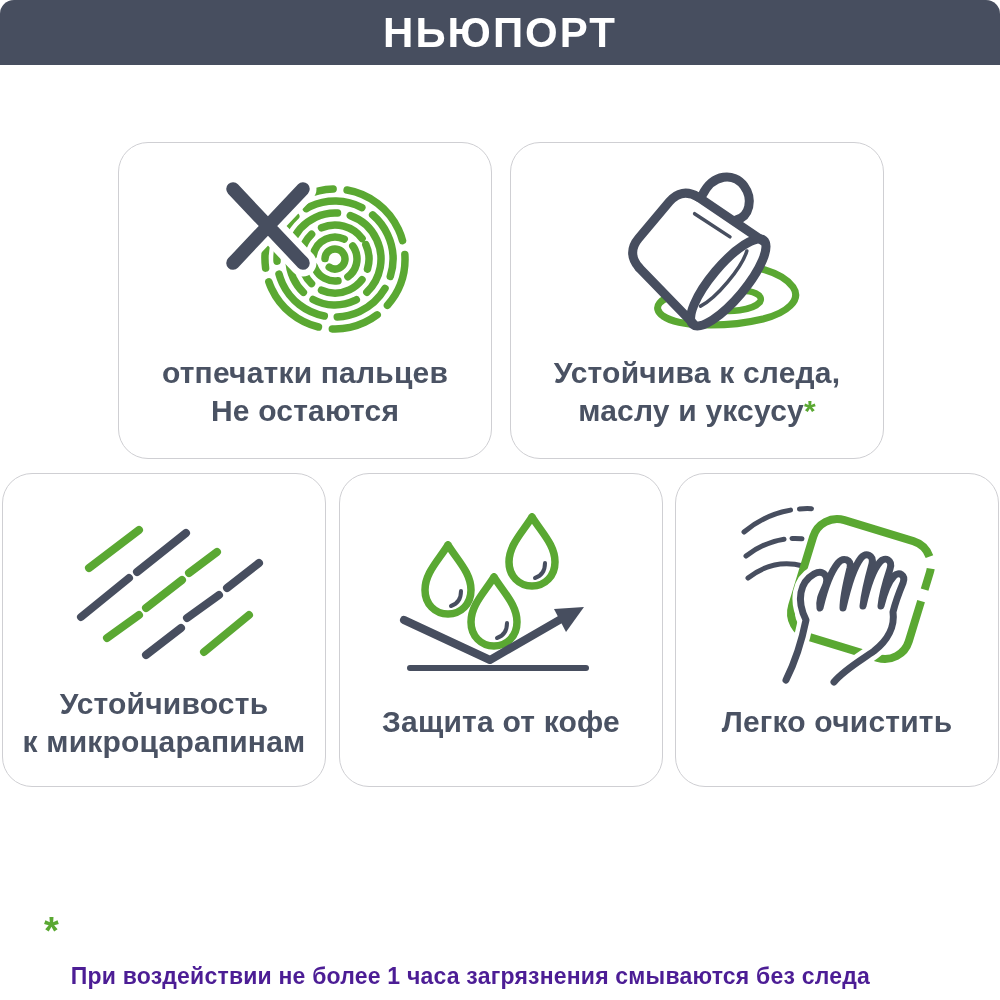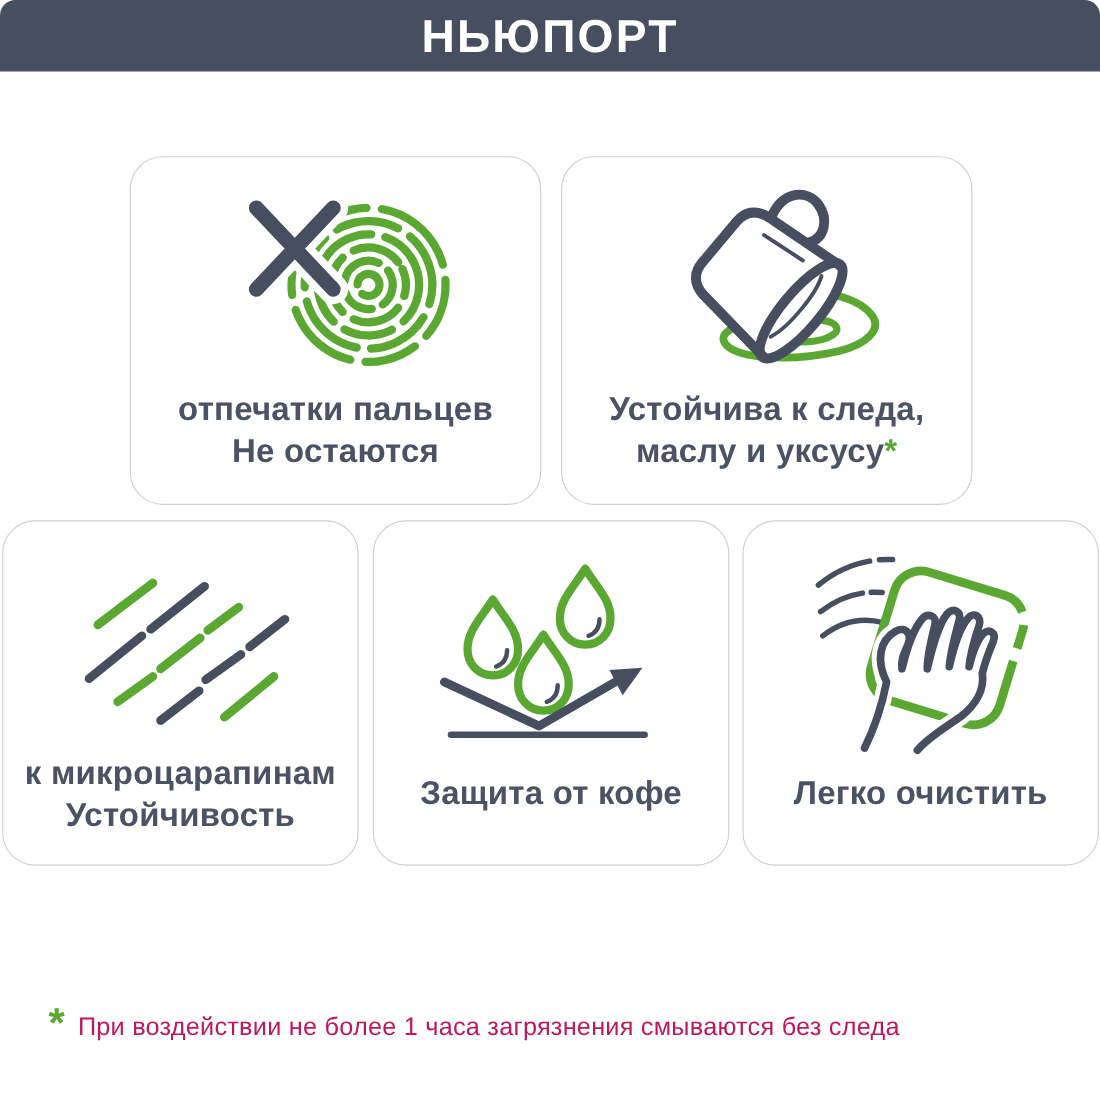--- a/index.html
+++ b/index.html
@@ -16,21 +16,21 @@
   #card-1{left:118px;} #card-2{left:510px;}
   #card-3{left:2px;} #card-4{left:339px;} #card-5{left:675px;}
   .icon-wrap{position:absolute;left:50%;transform:translateX(-50%);}
   .card-label{position:absolute;left:0;width:100%;text-align:center;color:#4A5263;
               font-size:30px;line-height:38px;font-weight:700;letter-spacing:.2px;}
   .label-b28{bottom:28px;} .label-b25{bottom:25px;} .label-b45{bottom:45px;}
   .asterisk{color:#5AA832;font-weight:700;}
   
   .footnote{position:absolute;left:44px;top:916px;display:flex;align-items:flex-start;}
   .footnote-star{color:#5AA832;font-size:38px;font-weight:700;line-height:30px;margin-right:12px;}
-  .footnote-text{color:#be185d;font-size:23px;font-weight:400;line-height:34px;letter-spacing:.2px;}
+  .footnote-text{color:#4c1d95;font-size:23px;font-weight:700;line-height:34px;letter-spacing:.2px;margin-top:43px;}
   svg{display:block;}
 </style>
 </head>
 <body>
 
 <div id="page">
 
   <div class="header">
     <div class="header-title">НЬЮПОРТ</div>
   </div>
@@ -87,22 +87,22 @@
         <path d="M163 88 L195 63" stroke="#474E5F" stroke-width="8"></path>
         <path d="M17 117 L65 78" stroke="#474E5F" stroke-width="8"></path>
         <path d="M82 108 L118 80" stroke="#5AA832" stroke-width="8"></path>
         <path d="M123 118 L155 95" stroke="#474E5F" stroke-width="8"></path>
         <path d="M43 138 L75 115" stroke="#5AA832" stroke-width="8"></path>
         <path d="M82 155 L117 128" stroke="#474E5F" stroke-width="8"></path>
         <path d="M140 152 L185 115" stroke="#5AA832" stroke-width="8"></path>
       </svg>
     </div>
     <div class="card-label label-b25">
+      <div>Устойчивость</div>
       <div>к микроцарапинам</div>
-      <div>Устойчивость</div>
     </div>
   </div>
 
   <div id="card-4" class="card card-bottom">
     <div class="icon-wrap" style="top:16px">
       <svg width="210" height="190" viewBox="0 0 210 190" fill="none">
         <g stroke="#5AA832" stroke-width="7.5" stroke-linecap="round" stroke-linejoin="round" fill="none">
           <path transform="translate(52,88)" d="M0 -33 C10 -17 23 -5 23 12 C23 26 13 36 0 36 C-13 36 -23 26 -23 12 C-23 -5 -10 -17 0 -33"></path>
           <path transform="translate(98,120)" d="M0 -33 C10 -17 23 -5 23 12 C23 26 13 36 0 36 C-13 36 -23 26 -23 12 C-23 -5 -10 -17 0 -33"></path>
           <path transform="translate(136,60)" d="M0 -33 C10 -17 23 -5 23 12 C23 26 13 36 0 36 C-13 36 -23 26 -23 12 C-23 -5 -10 -17 0 -33"></path>

